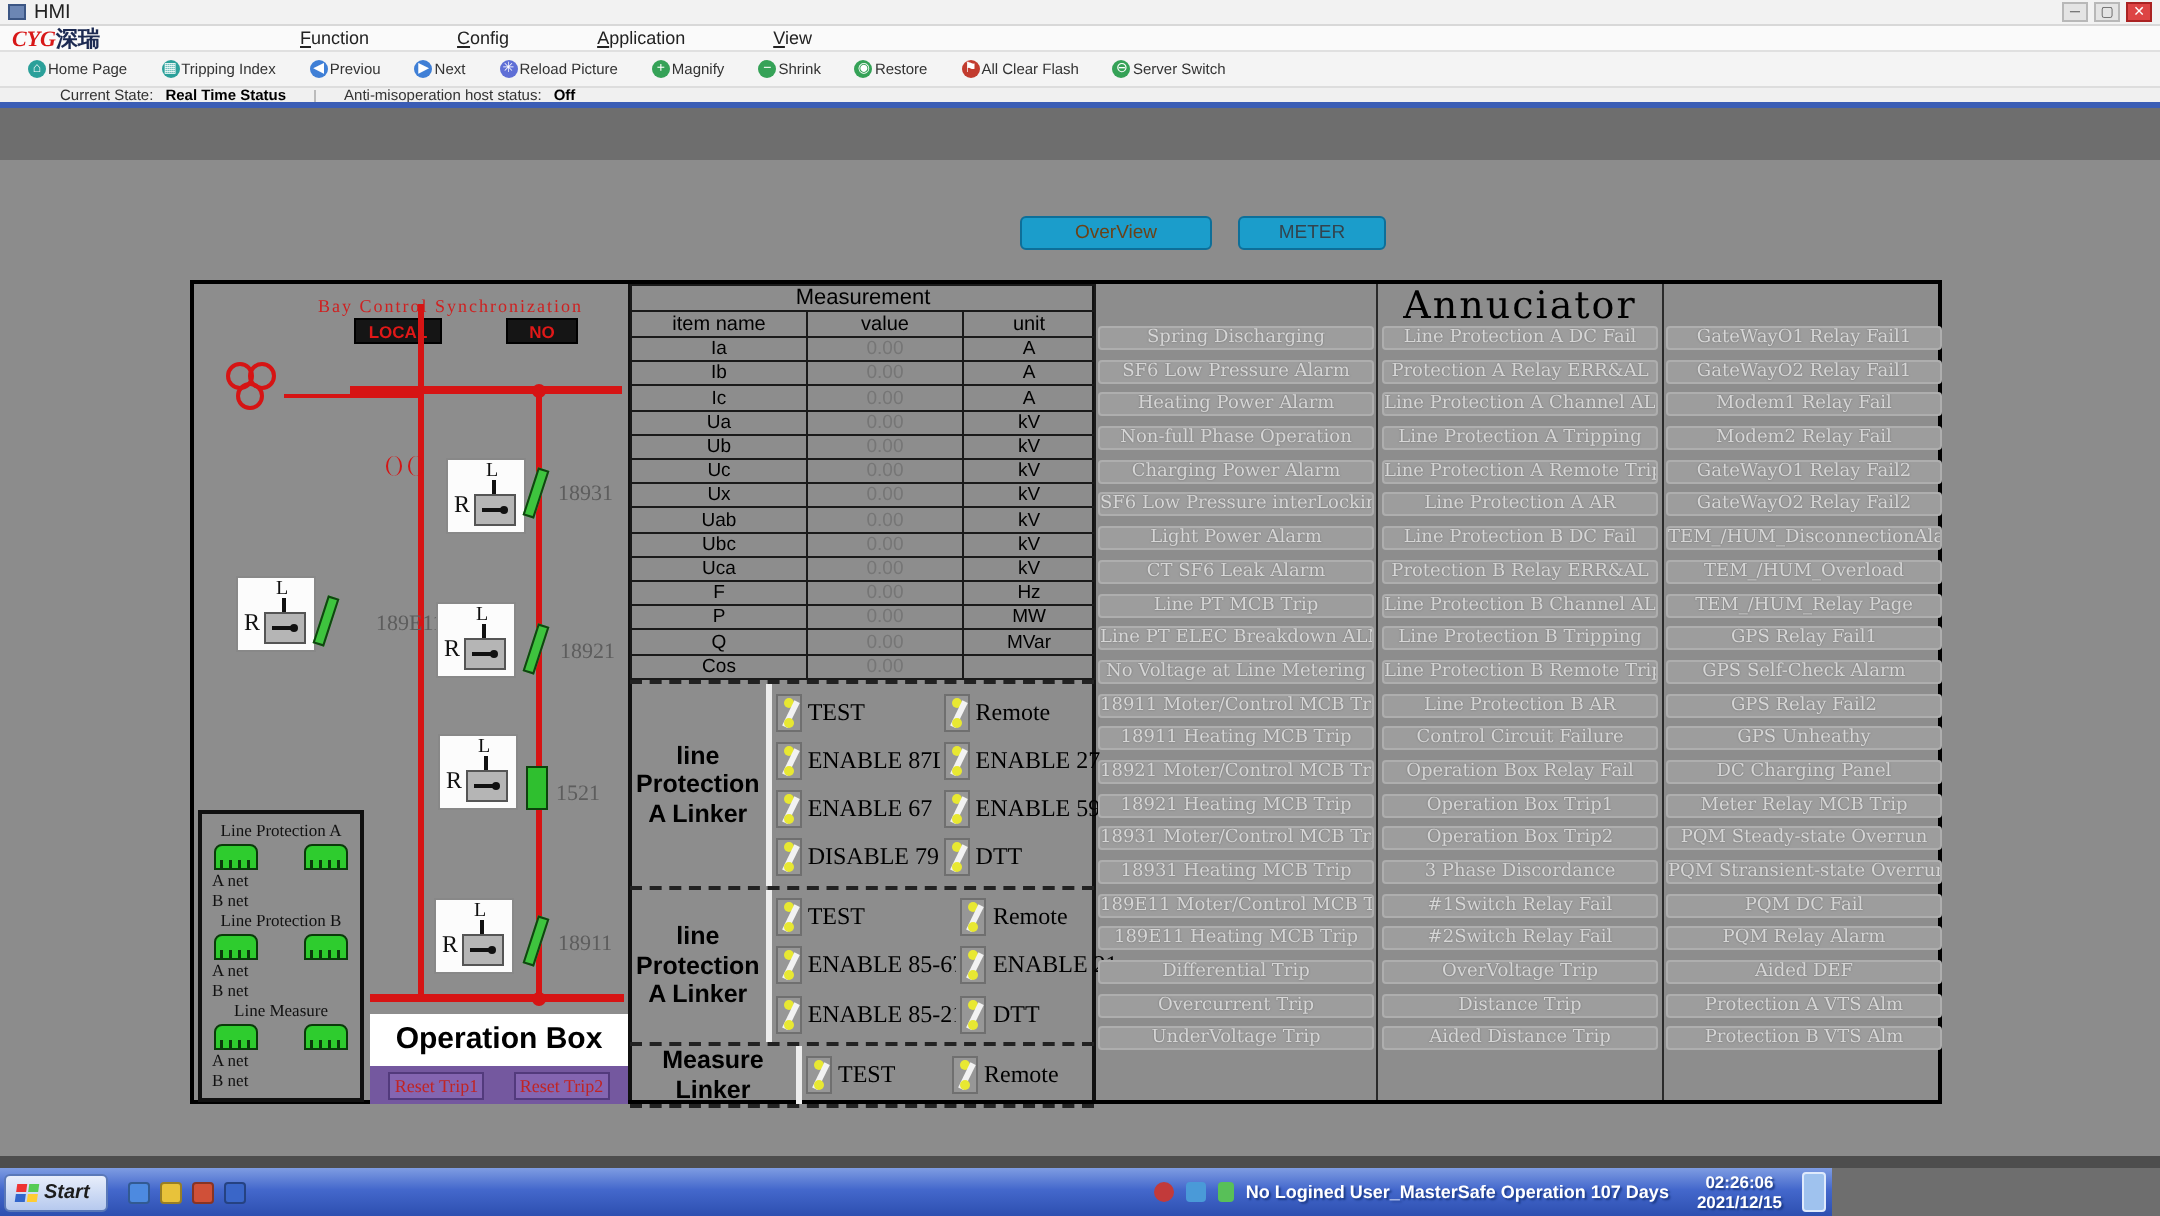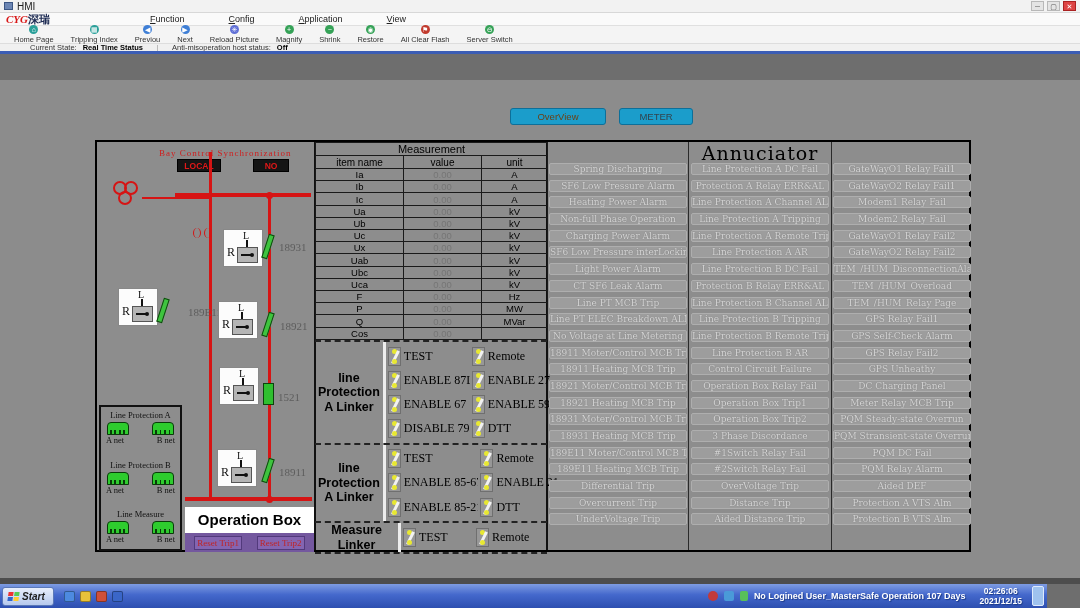--- a/index.html
+++ b/index.html
@@ -21,21 +21,21 @@
              display:flex; align-items:center; border-bottom:1px solid #e0e0e0; }
   .logo { margin-left:6px; width:108px; font-size:11px; font-weight:bold; }
   .logo .cyg { color:#d81818; font-style:italic; font-family:"Liberation Serif", serif; }
   .logo .cn  { color:#1c2a52; }
   .menus { display:flex; gap:44px; margin-left:36px; }
   .menu-item { font-size:9px; color:#222; }
   .menu-item::first-letter { text-decoration:underline; }
 
   .toolbar { position:absolute; left:0; top:26px; width:1080px; height:18px; background:#f4f4f4;
              display:flex; align-items:center; gap:17px; padding-left:14px; border-bottom:1px solid #ddd; }
-  .tool-btn { display:flex; flex-direction:column; align-items:center; gap:1px; }
+  .tool-btn { display:flex; flex-direction:row; align-items:center; gap:1px; }
   .tool-icon { width:9px; height:9px; border-radius:50%; color:#fff; font-size:7px; line-height:9px;
                text-align:center; overflow:hidden; }
   .tool-label { font-size:7.5px; color:#333; white-space:nowrap; }
 
   .statusbar { position:absolute; left:0; top:44px; width:1080px; height:7px; background:#f0f0f0;
                display:flex; align-items:center; font-size:7.5px; color:#333; padding-left:30px; gap:6px;}
   .statusbar b { color:#000; }
   .sb-sep { width:1px; height:6px; background:#bbb; margin:0 8px; }
 
   .bluestrip { position:absolute; left:0; top:51px; width:1080px; height:3px; background:#3b5db5; }
@@ -86,21 +86,21 @@
 
   .netsbox { position:absolute; left:2px; top:263px; width:83px; height:146px; border:2px solid #111;
              display:flex; flex-direction:column; justify-content:space-between; padding:3px 4px 5px; }
   .netgrp .ntitle { font-family:"Liberation Serif", serif; font-size:8.5px; color:#111; text-align:center; }
   .netrow { display:flex; justify-content:space-between; padding:2px 2px 0; }
   .rj { width:22px; height:13px; background:#2ecc2e; border:1.5px solid #0a3a0a; border-radius:4px 4px 0 0;
         position:relative; }
   .rj::after { content:''; position:absolute; bottom:0; left:2px; right:2px; height:4px;
         background:repeating-linear-gradient(90deg,#0a3a0a 0 1.5px,#2ecc2e 1.5px 4.5px); }
   .netlabels { display:flex; justify-content:space-between; font-family:"Liberation Serif", serif;
-               font-size:8.5px; color:#111; padding:0 1px; }
+               font-size:8.5px; color:#111; padding:0 1px;flex-direction:column; }
 
   .opbox { position:absolute; left:88px; top:365px; width:129px; height:26px; background:#fff;
            font-size:15px; font-weight:bold; color:#000; text-align:center; line-height:25px; }
   .resetbar { position:absolute; left:88px; top:391px; width:129px; height:19px; background:#74589f;
               display:flex; align-items:center; justify-content:space-around; padding:0 2px; }
   .resetbtn { background:#8465b1; border:1px solid #523a7c; color:#c02424; font-size:9px;
               font-family:"Liberation Serif", serif; padding:1px 2px; white-space:nowrap; }
 
   
   .meas { position:absolute; left:218px; top:0; width:232px; height:198px; border-collapse:collapse;
@@ -136,21 +136,21 @@
   .ann-title { position:absolute; left:142px; top:0px; width:142px; text-align:center;
                font-family:"DejaVu Serif", serif; font-size:19px; color:#000; letter-spacing:1px;}
   .ann-col { position:absolute; top:21px; width:138px; display:flex; flex-direction:column; gap:4.7px; }
   .col-a { left:2px; } .col-b { left:144px; } .col-c { left:286px; width:138px; }
   .tile { height:12px; background:#9d9d9d; border:1px solid #aeaeae; border-radius:2px;
           color:#d6d6d6; font-family:"DejaVu Serif", serif; font-size:9px; line-height:11px;
           text-align:center; white-space:nowrap; overflow:hidden; text-shadow:0 0 1px #6e6e6e; }
 
   
   .darkstrip { position:absolute; left:0; top:578px; width:1080px; height:6px; background:#4d4d4d; }
-  .taskbar { position:absolute; left:0; top:584px; width:1047px; height:24px;
+  .taskbar { position:absolute; left:0; top:584px; width:916px; height:24px;
              background:linear-gradient(#7e9ce2, #4468cc 45%, #2d4fb0); display:flex; align-items:center; }
   .start-btn { margin-left:2px; height:19px; display:flex; align-items:center; gap:3px; padding:0 8px 0 5px;
                background:linear-gradient(#e8eefb,#b6c9ee); border:1px solid #5a78b8; border-radius:3px; }
   .start-btn span.stext { font-size:10px; font-weight:bold; font-style:italic; color:#1c1c1c; }
   .winflag { display:grid; grid-template-columns:5px 5px; grid-template-rows:4px 4px; gap:1px;
              transform:skewX(-8deg); }
   .winflag i { display:block; }
   .wf1{background:#e33;} .wf2{background:#5c5;} .wf3{background:#36c;} .wf4{background:#fc3;}
   .ql { display:flex; gap:5px; margin-left:10px; }
   .ql i { width:11px; height:11px; display:block; border-radius:2px; border:1px solid rgba(0,0,0,.35); }

